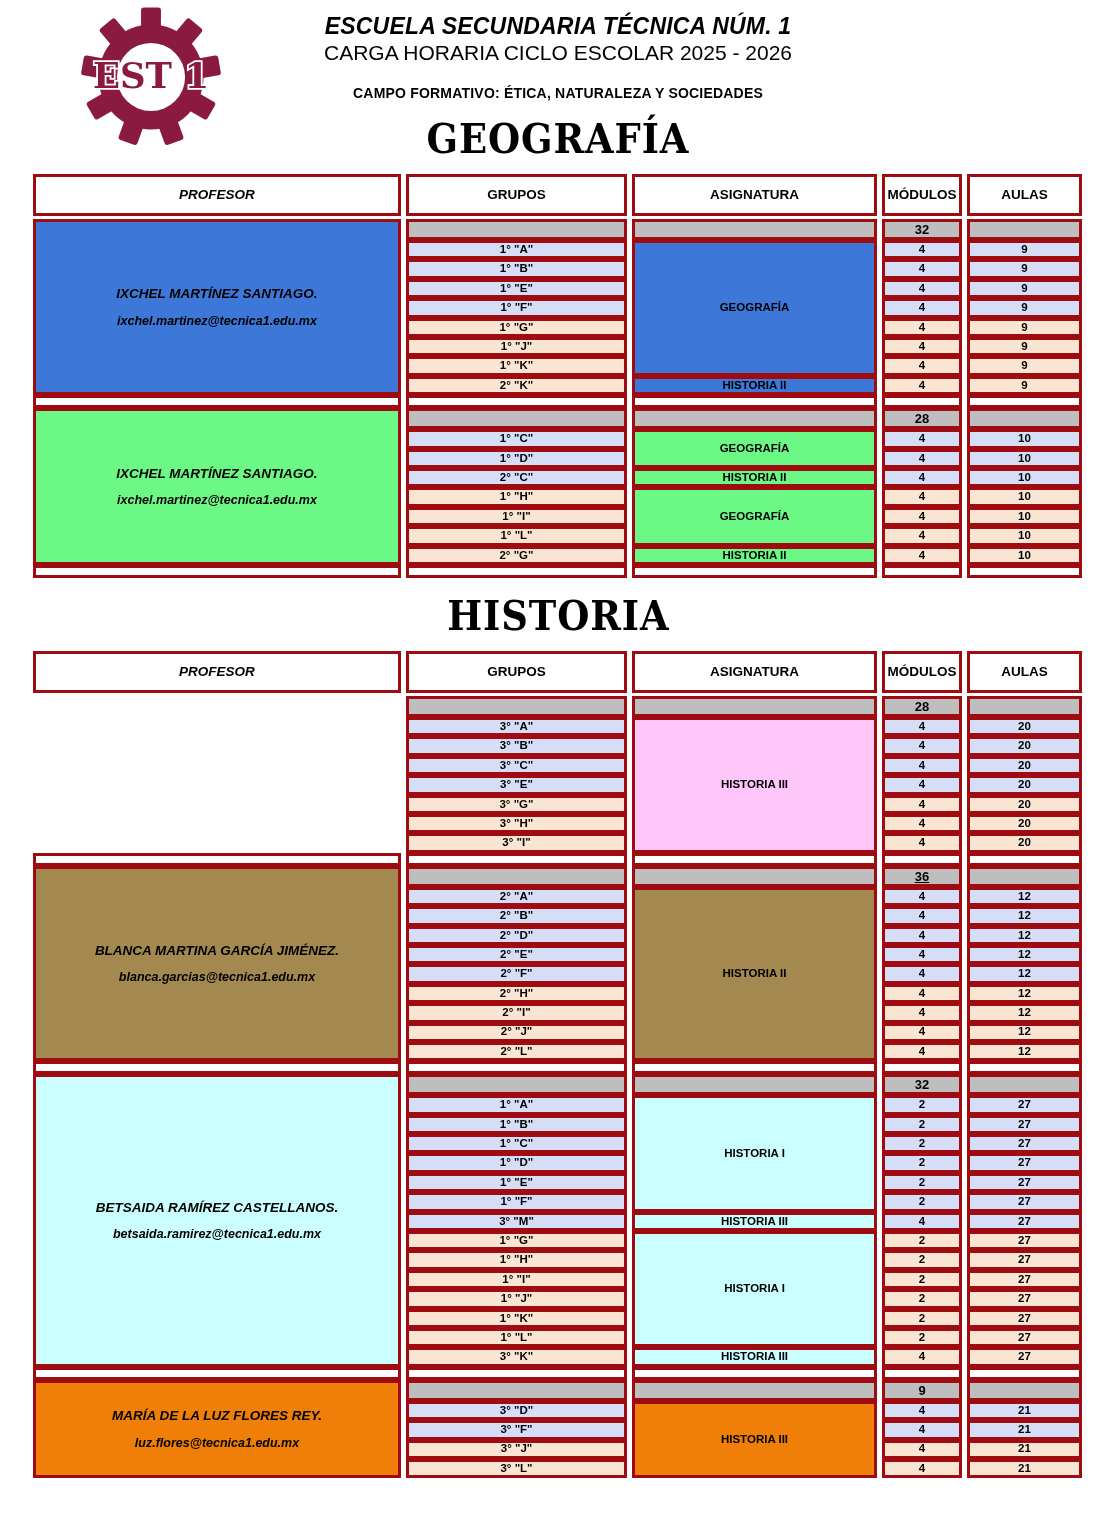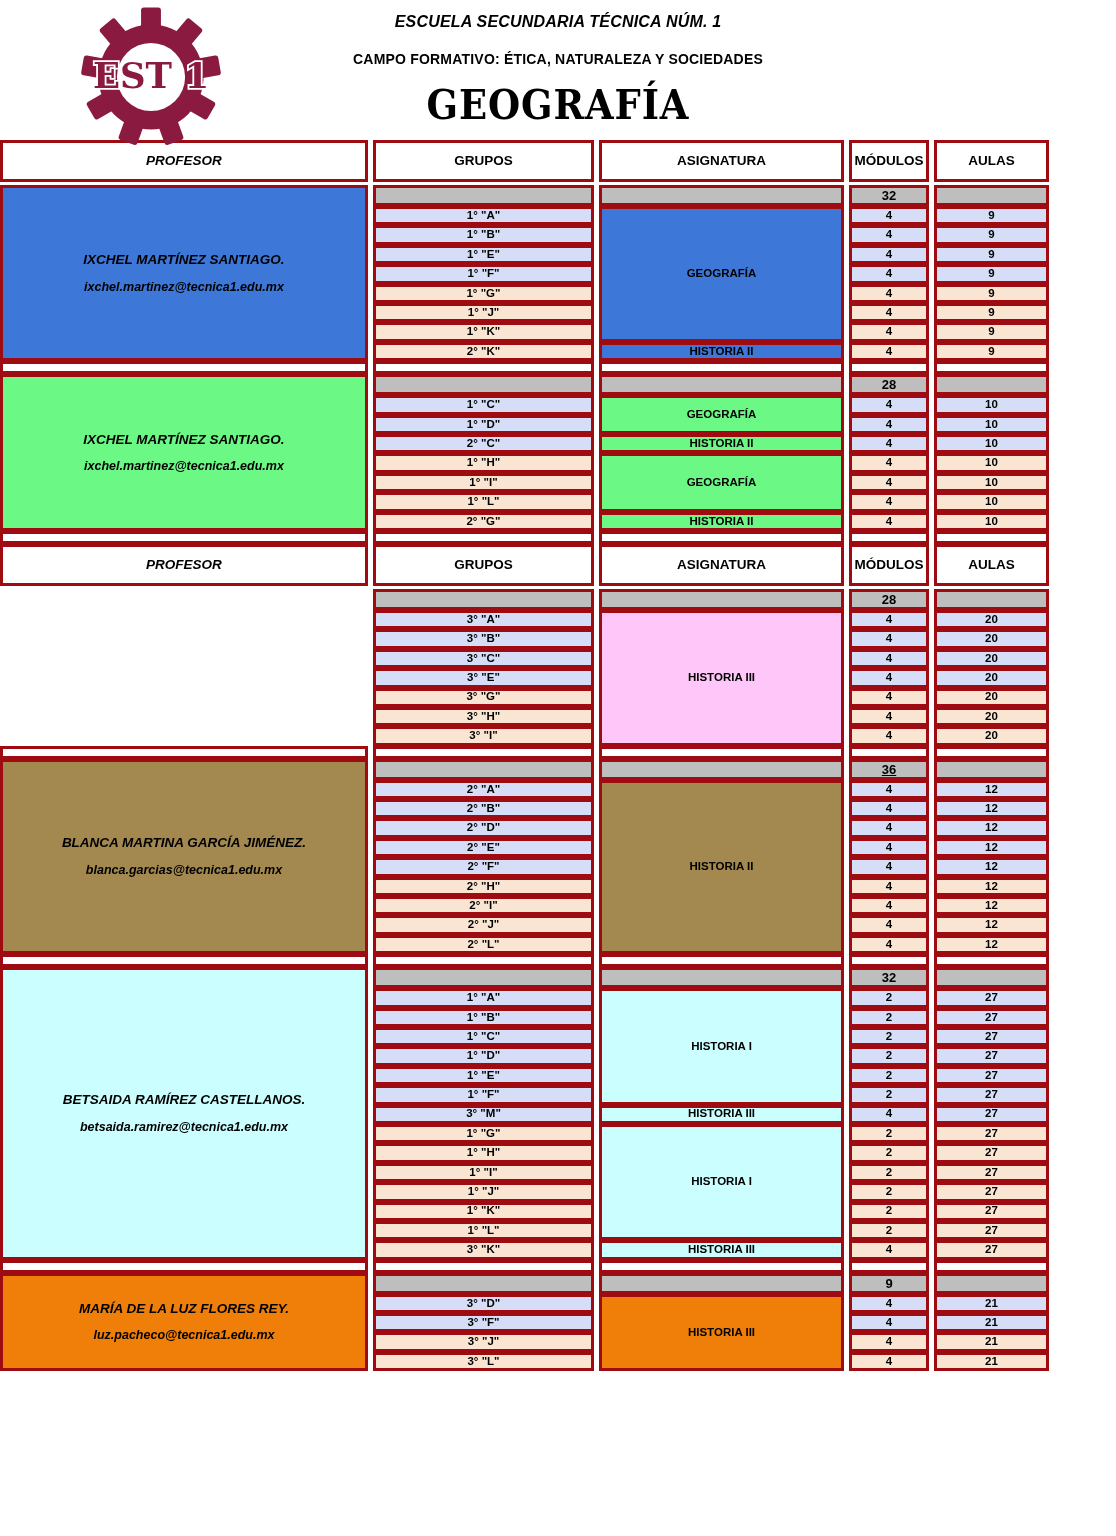--- a/index.html
+++ b/index.html
@@ -2,28 +2,28 @@
 <html><head>
 <meta charset="utf-8">
 <style>
   html,body{margin:0;padding:0;}
   body{
     width:1116px;height:1536px;background:#ffffff;position:relative;
     font-family:"Liberation Sans",sans-serif;color:#000;
   }
   .logo{position:absolute;left:80px;top:6px;width:142px;height:142px;}
   .hdr{text-align:center;padding-top:13px;}
-  .h1{font-size:16px;font-weight:bold;font-style:italic;letter-spacing:.2px;}
+  .h1{font-size:23px;font-weight:bold;font-style:italic;letter-spacing:.2px;}
   .h2{font-size:21px;margin-top:2px;}
   .h3{font-size:21px;margin-top:1px;}
   .campo{font-size:14px;font-weight:bold;margin-top:20px;letter-spacing:.2px;}
   .sec-title{text-align:center;font-family:"DejaVu Serif",serif;font-weight:bold;
     font-size:41px;margin:16px 0 12px 0;line-height:1.1;}
   .sec-title .squish{display:inline-block;transform:scaleX(.9);letter-spacing:1px;}
-  .tbl{width:1049px;}
+  .tbl{margin-left:33px;width:1049px;}
   .grid{display:grid;grid-template-columns:368px 5px 221px 5px 245px 5px 80px 5px 115px;background:#fff;}
   .cell{border:3px solid #9E0B10;box-sizing:border-box;display:flex;align-items:center;
     justify-content:center;overflow:hidden;font-weight:bold;line-height:1;background:#fff;}
   .th{height:42px;font-size:13.5px;}
   .th.prof{font-style:italic;}
   .gapline{height:3px;background:#fff;}
   .sum{background:#BEBEBE;font-size:13px;}
   .grp,.num,.subj{font-size:11.5px;}
   .prof-cell{flex-direction:column;font-style:italic;text-align:center;padding:4px;}
   .tname{font-size:13.5px;font-weight:bold;margin-bottom:14px;}
@@ -46,20 +46,21 @@
       <rect x="43" y="1" width="14" height="16" rx="2" transform="rotate(320 50 50)"></rect>
     </g>
     <circle cx="50" cy="50" r="37"></circle>
   </g>
   <circle cx="50" cy="50" r="24" fill="#ffffff"></circle>
   <text x="50" y="58" text-anchor="middle" font-family="DejaVu Serif, serif" font-weight="bold" font-size="25" fill="#8B1A41" stroke="#ffffff" stroke-width="2.5" style="paint-order:stroke">EST 1</text>
 </svg>
 
 <div class="hdr">
   <div class="h1">ESCUELA SECUNDARIA TÉCNICA NÚM. 1</div>
+  <div class="h3">CARGA HORARIA CICLO ESCOLAR 2025 - 2026</div>
   <div class="campo">CAMPO FORMATIVO: ÉTICA, NATURALEZA Y SOCIEDADES</div>
 </div>
 
 <div id="tables">
     <div class="sec-title"><span class="squish">GEOGRAFÍA</span></div>
     <div class="tbl">
       <div class="grid">
         <div class="cell th prof" style="grid-column: 1;">PROFESOR</div>
         <div class="cell th" style="grid-column: 3;">GRUPOS</div>
         <div class="cell th" style="grid-column: 5;">ASIGNATURA</div>
@@ -146,20 +147,21 @@
         <div class="cell num" style="grid-area: 8 / 9; background: rgb(250, 229, 210);">10</div>
       </div>
       <div class="grid" style="grid-template-rows: 13px;">
         <div class="cell" style="grid-column: 1;"></div>
         <div class="cell" style="grid-column: 3;"></div>
         <div class="cell" style="grid-column: 5;"></div>
         <div class="cell" style="grid-column: 7;"></div>
         <div class="cell" style="grid-column: 9;"></div>
       </div>
     </div>
+    <div class="sec-title"><span class="squish">HISTORIA</span></div>
     <div class="tbl">
       <div class="grid">
         <div class="cell th prof" style="grid-column: 1;">PROFESOR</div>
         <div class="cell th" style="grid-column: 3;">GRUPOS</div>
         <div class="cell th" style="grid-column: 5;">ASIGNATURA</div>
         <div class="cell th" style="grid-column: 7;">MÓDULOS</div>
         <div class="cell th" style="grid-column: 9;">AULAS</div>
       </div>
       <div class="gapline"></div>
       <div class="grid" style="grid-template-rows: 21px repeat(7, 19.4px);">
@@ -301,21 +303,21 @@
       <div class="grid" style="grid-template-rows: 13px;">
         <div class="cell" style="grid-column: 1;"></div>
         <div class="cell" style="grid-column: 3;"></div>
         <div class="cell" style="grid-column: 5;"></div>
         <div class="cell" style="grid-column: 7;"></div>
         <div class="cell" style="grid-column: 9;"></div>
       </div>
       <div class="grid" style="grid-template-rows: 21px repeat(4, 19.4px);">
         <div class="cell prof-cell" style="grid-area: 1 / 1 / span 5; background: rgb(239, 127, 8);">
           <div class="tname">MARÍA DE LA LUZ FLORES REY.</div>
-          <div class="email">luz.pacheco@tecnica1.edu.mx</div>
+          <div class="email">luz.flores@tecnica1.edu.mx</div>
         </div>
         <div class="cell sum" style="grid-area: 1 / 3;"></div>
         <div class="cell sum" style="grid-area: 1 / 5;"></div>
         <div class="cell sum" style="grid-area: 1 / 7;">9</div>
         <div class="cell sum" style="grid-area: 1 / 9;"></div>
         <div class="cell grp" style="grid-area: 2 / 3; background: rgb(213, 222, 246);">3° "D"</div>
         <div class="cell subj" style="grid-area: 2 / 5 / span 4; background: rgb(239, 127, 8);">HISTORIA III</div>
         <div class="cell num" style="grid-area: 2 / 7; background: rgb(213, 222, 246);">4</div>
         <div class="cell num" style="grid-area: 2 / 9; background: rgb(213, 222, 246);">21</div>
         <div class="cell grp" style="grid-area: 3 / 3; background: rgb(213, 222, 246);">3° "F"</div>

